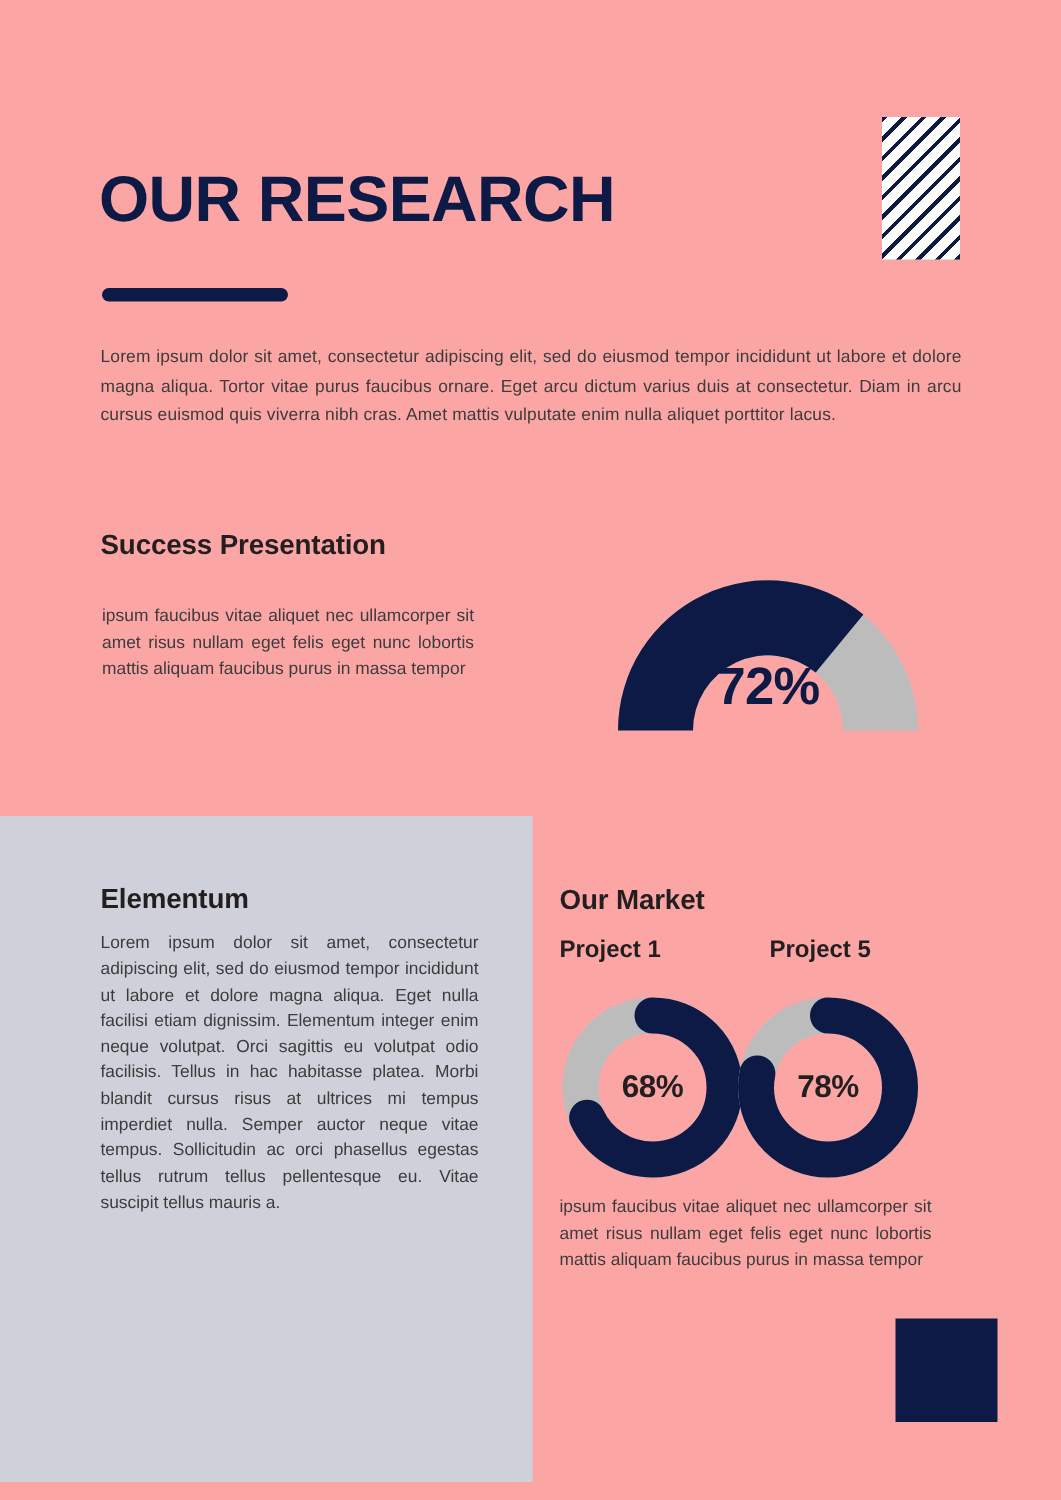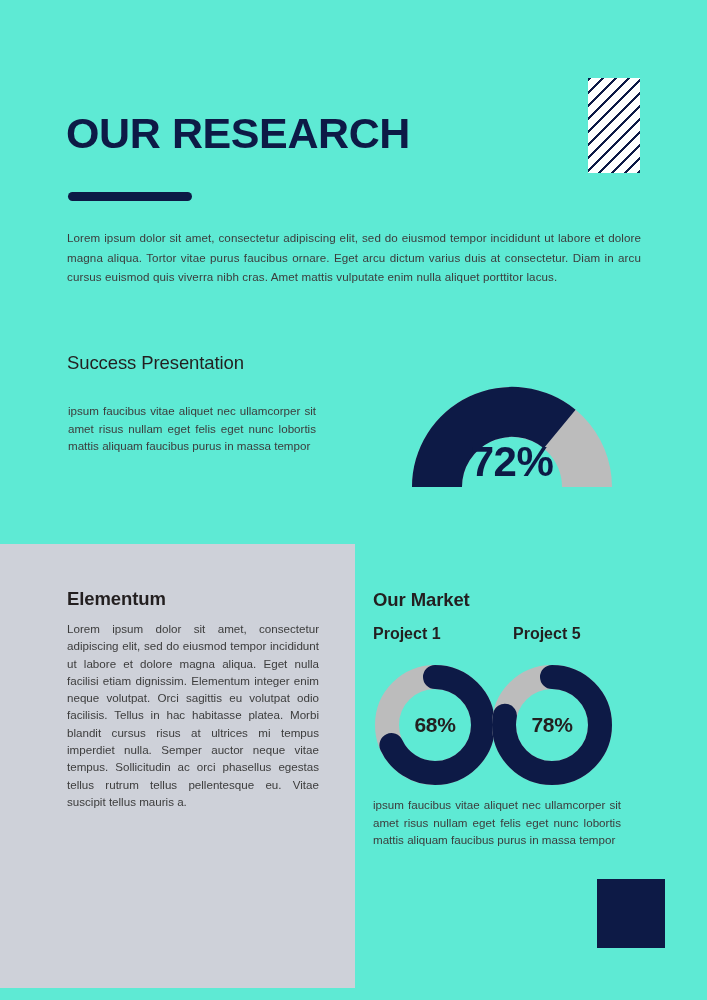--- a/index.html
+++ b/index.html
@@ -10,21 +10,21 @@
     width: 707px;
     height: 1000px;
     background: #ffffff;
     font-family: "Liberation Sans", sans-serif;
     overflow: hidden;
     position: relative;
   }
   .page {
     position: absolute;
     inset: 0;
-    background: #5eead4;
+    background: #fca5a5;
   }
 
   
   .stripe-block {
     position: absolute;
     left: 588px;
     top: 78px;
     width: 52px;
     height: 95px;
     background-image: repeating-linear-gradient(
@@ -68,21 +68,21 @@
     text-align: justify;
     letter-spacing: 0.1px;
   }
 
   
   .success-heading {
     position: absolute;
     left: 67px;
     top: 352px;
     font-size: 18.5px;
-    font-weight: normal;
+    font-weight: bold;
     color: #231f20;
     letter-spacing: -0.1px;
   }
   .success-body {
     position: absolute;
     left: 68px;
     top: 402px;
     width: 248px;
     font-size: 11.6px;
     line-height: 17.5px;
@@ -98,21 +98,21 @@
     width: 262px;
     height: 136px;
   }
   .gauge svg { display: block; }
   .gauge-label {
     position: absolute;
     left: 0;
     top: 82px;
     width: 262px;
     text-align: center;
-    font-size: 42px;
+    font-size: 35px;
     font-weight: bold;
     color: #0d1a46;
     letter-spacing: -0.5px;
   }
 
   
   .overview-panel {
     position: absolute;
     left: 0;
     top: 544px;

